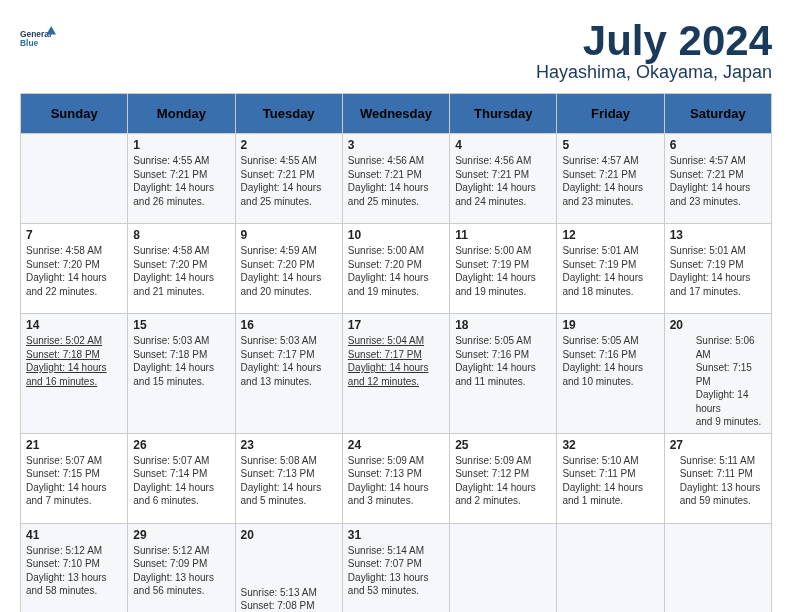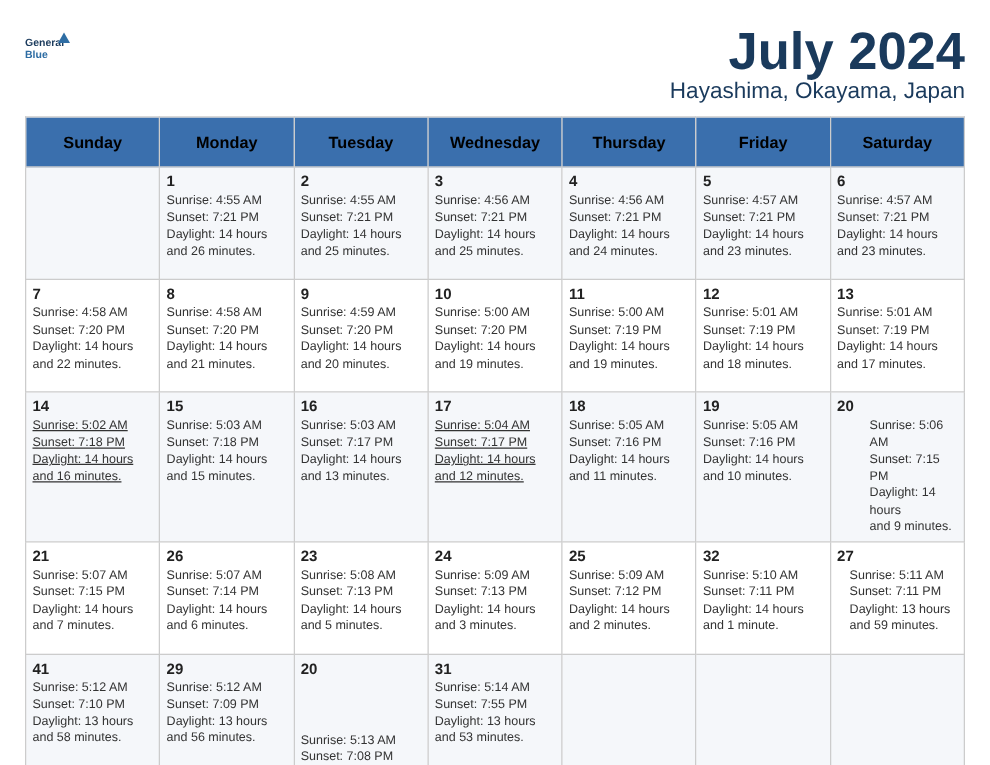--- a/index.html
+++ b/index.html
@@ -320,21 +320,21 @@
         <td>
           <span class="day-number">20</span>
           <div class="cell-content" style="white-space: pre-line; margin-top: 44px;">Sunrise: 5:13 AM
 Sunset: 7:08 PM
 Daylight: 13 hours
 and 55 minutes.</div>
         </td>
         <td>
           <span class="day-number">31</span>
           <div class="cell-content" style="white-space: pre-line;">Sunrise: 5:14 AM
-Sunset: 7:55 PM
+Sunset: 7:07 PM
 Daylight: 13 hours
 and 53 minutes.</div>
         </td>
         <td></td>
         <td></td>
         <td></td>
       </tr>
     </tbody>
 </table>
 

